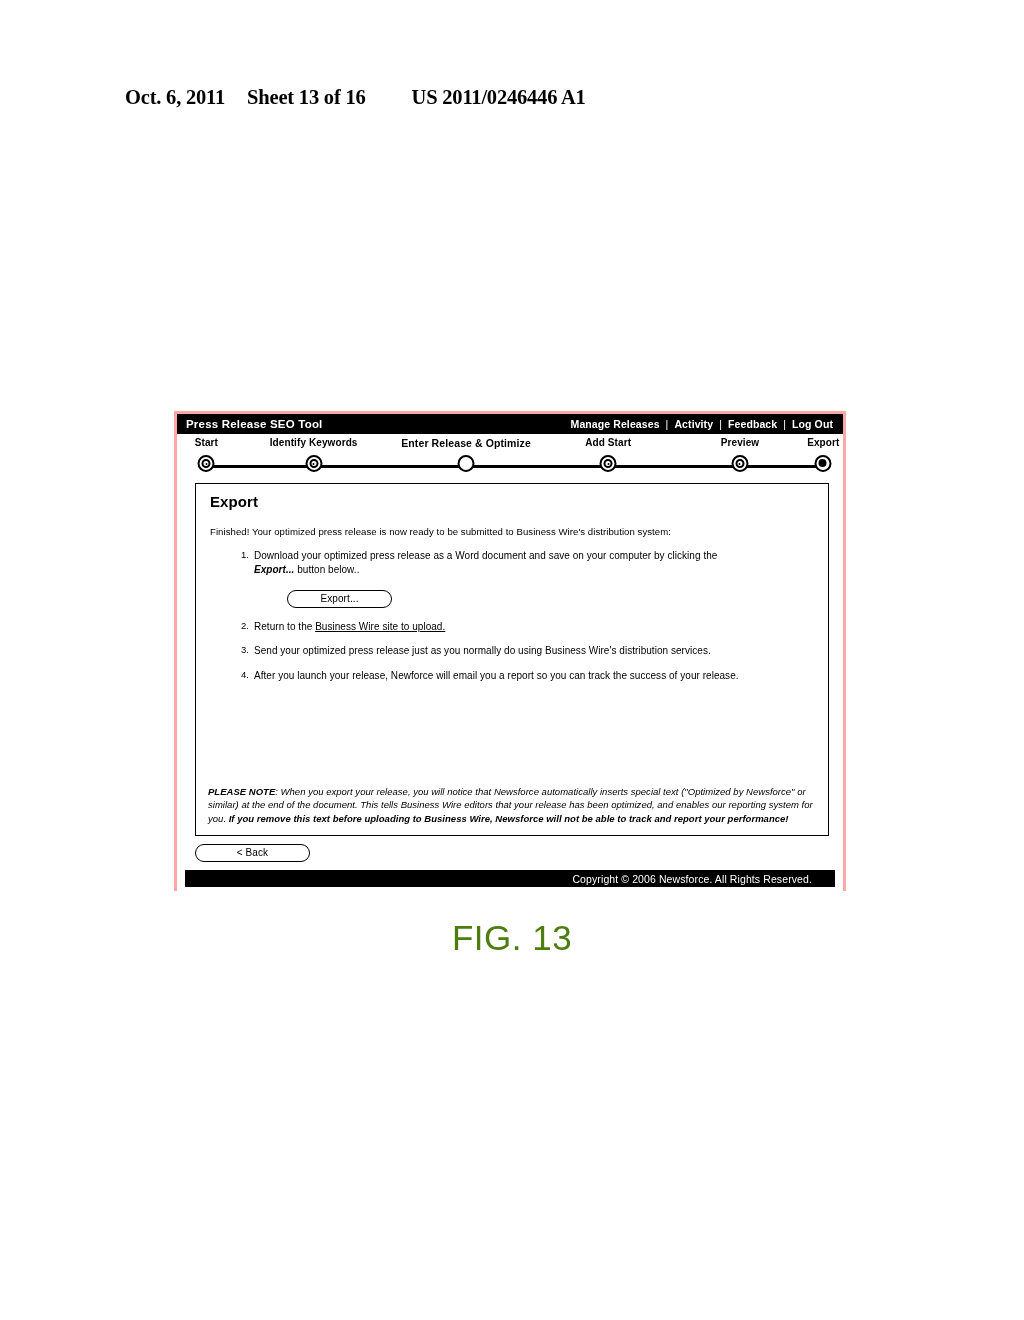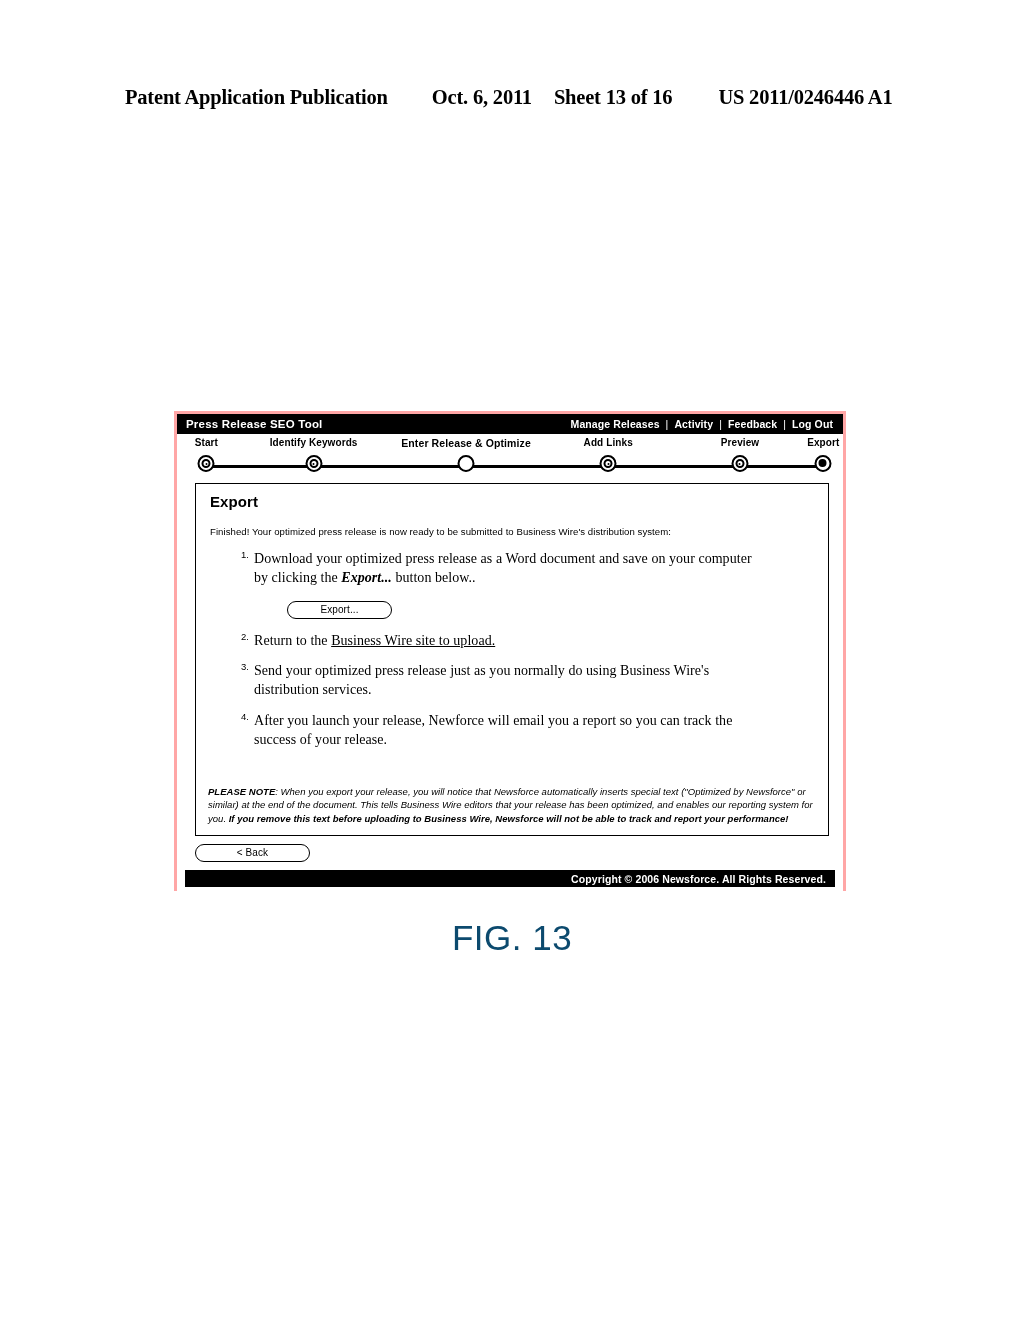--- a/index.html
+++ b/index.html
@@ -206,25 +206,24 @@
   }
   .step-num {
     width: 46px;
     flex: 0 0 46px;
     font-size: 9.5px;
     text-align: left;
     padding-left: 33px;
     box-sizing: border-box;
   }
   .step-text {
-    font-size: 14px;
+    font-size: 10px;
     line-height: 1.38;
     max-width: 505px;
     letter-spacing: 0.04px;
-    font-family: Liberation Serif, serif;
   }
   .step-text i { font-weight: bold; font-style: italic; }
   .link-u { text-decoration: underline; }
 
   
   .btn-row {
     margin: 7px 0 12px 79px;
   }
   .ui-button {
     display: inline-block;
@@ -265,45 +264,44 @@
     position: absolute;
     left: 8px;
     right: 8px;
     bottom: 4px;
     height: 17px;
     background: #000;
     color: #fff;
     display: flex;
     align-items: center;
     justify-content: flex-end;
-    padding-right: 9px;
+    padding-right: 23px;
     box-sizing: border-box;
     font-size: 10.5px;
-    font-weight: bold;
+    font-weight: normal;
     letter-spacing: 0.1px;
   }
 
   
   .fig-caption {
     position: absolute;
     top: 918px;
     left: 0;
     width: 1024px;
     text-align: center;
     font-family: "Liberation Sans", sans-serif;
     font-size: 35px;
     letter-spacing: 0.5px;
-    color: #0c4a6e;
+    color: #4d7c0f;
   }
 </style>
 </head>
 <body>
 
 <div class="patent-header">
-  <span class="ph-pub">Patent Application Publication</span>
   <span class="ph-date">Oct. 6, 2011</span>
   <span class="ph-sheet">Sheet 13 of 16</span>
   <span class="ph-num">US 2011/0246446 A1</span>
 </div>
 
 <div class="app-window">
 
   <div class="titlebar">
     <div class="app-title">Press Release SEO Tool</div>
     <div class="nav-links">
@@ -317,21 +315,21 @@
     </div>
   </div>
 
   <div class="win-body">
 
     <div class="stepbar">
       <div class="step-labels">
         <span class="step-label" style="left:3%">Start</span>
         <span class="step-label" style="left:19.6%">Identify Keywords</span>
         <span class="step-label bold" style="left:43.2%">Enter Release &amp; Optimize</span>
-        <span class="step-label" style="left:65.2%">Add Links</span>
+        <span class="step-label" style="left:65.2%">Add Start</span>
         <span class="step-label" style="left:85.6%">Preview</span>
         <span class="step-label" style="left:98.5%">Export</span>
       </div>
       <div class="step-track">
         <div class="step-line" style="left:3%;   width:16.6%"></div>
         <div class="step-line" style="left:19.6%;width:23.6%"></div>
         <div class="step-line" style="left:43.2%;width:22%"></div>
         <div class="step-line" style="left:65.2%;width:20.4%"></div>
         <div class="step-line" style="left:85.6%;width:12.9%"></div>
 

